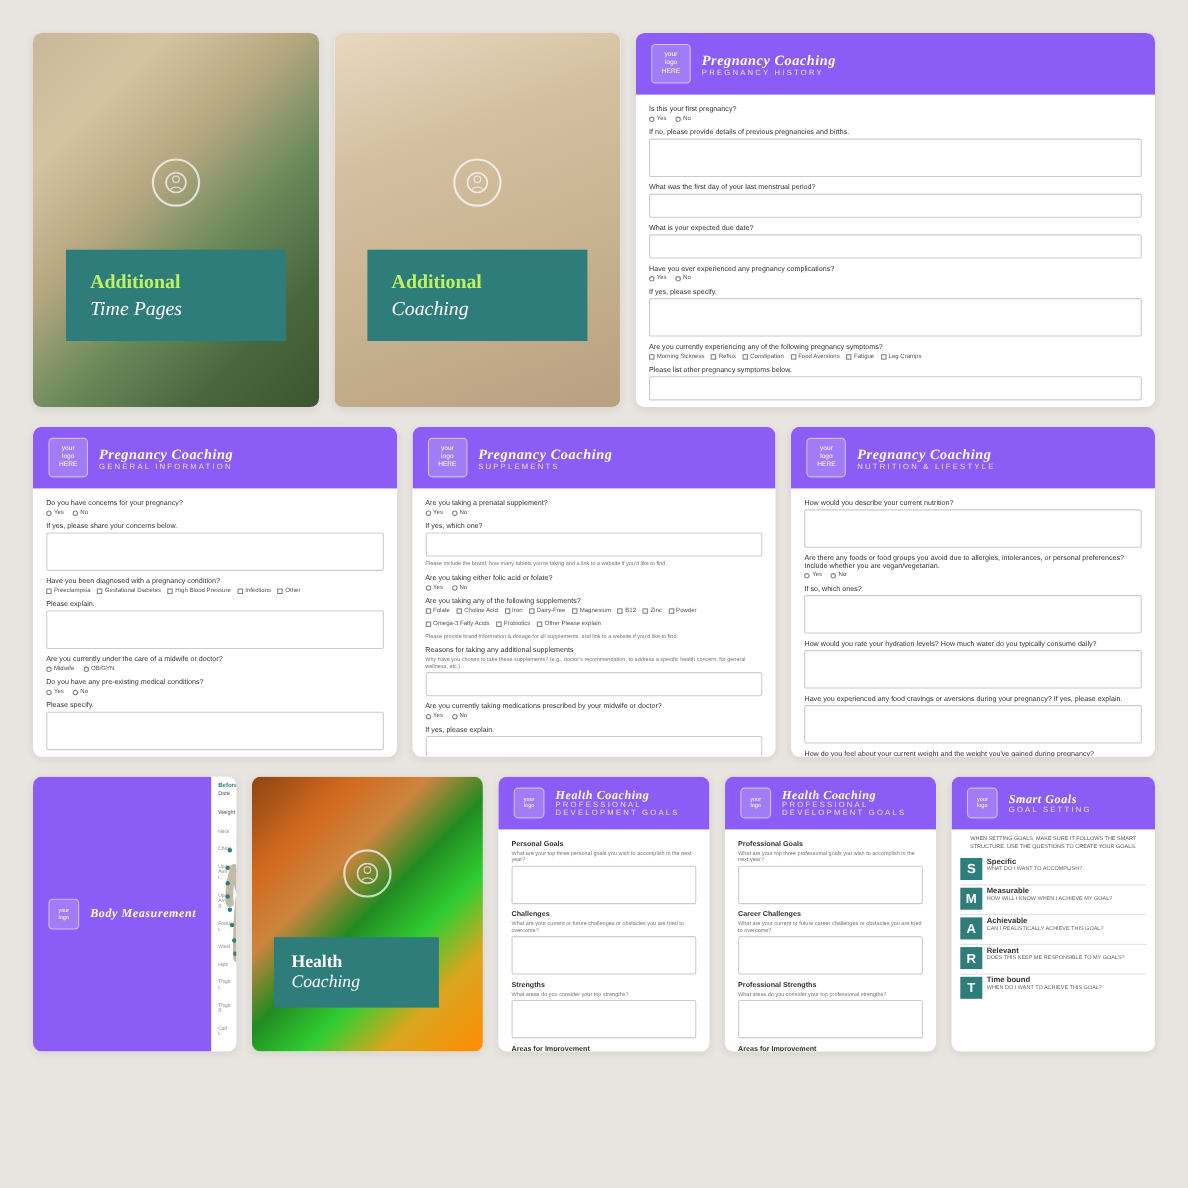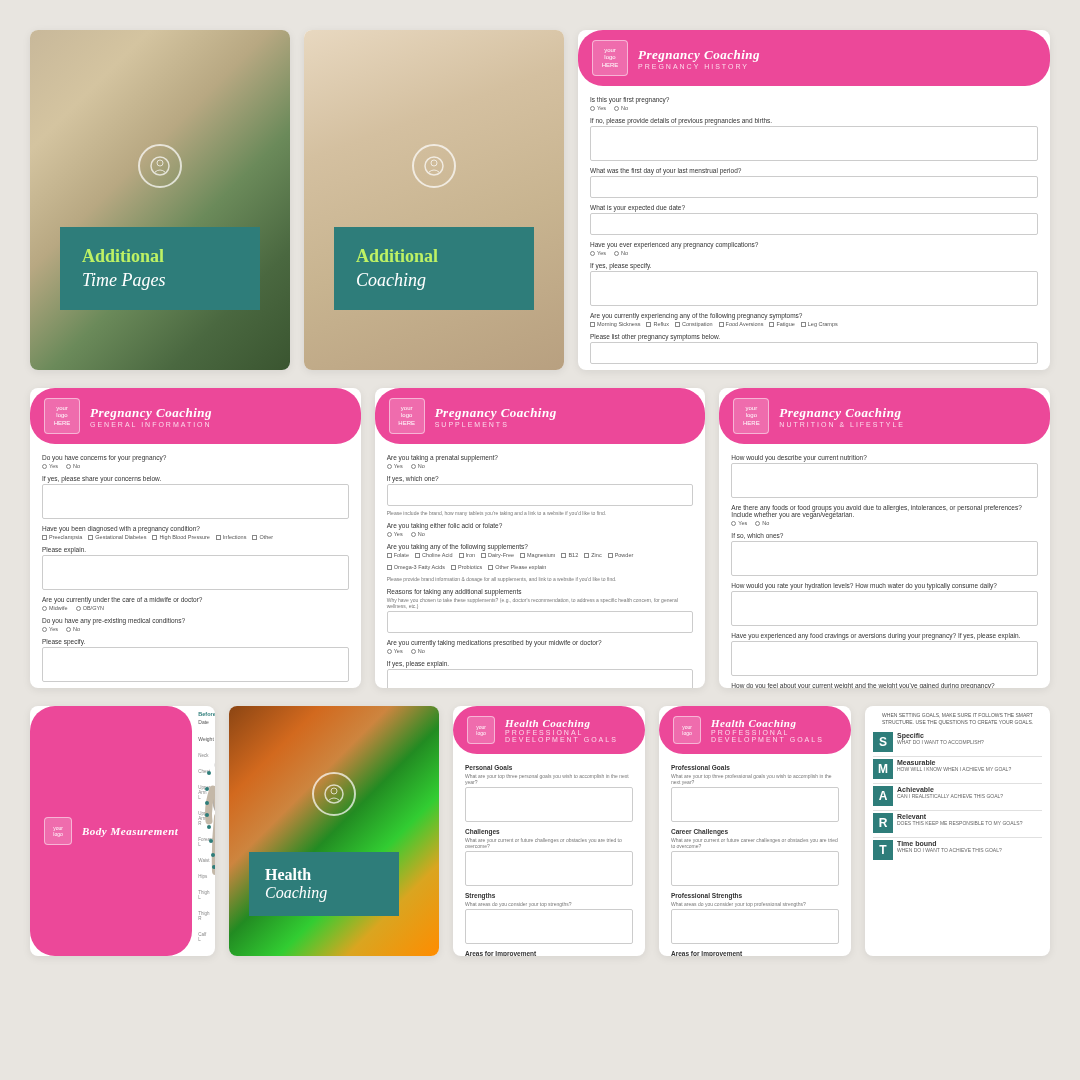--- a/index.html
+++ b/index.html
@@ -102,27 +102,26 @@
 
     
     .form-card {
       flex: 1;
       height: 340px;
       display: flex;
       flex-direction: column;
     }
 
     .form-header {
-      background: #ec4899;
+      background: #8b5cf6;
       padding: 10px 14px;
       display: flex;
       align-items: center;
       gap: 10px;
       min-height: 52px;
-      border-radius: 25px;
     }
 
     .logo-box {
       background: rgba(255,255,255,0.2);
       border: 1px solid rgba(255,255,255,0.5);
       border-radius: 4px;
       width: 36px;
       height: 36px;
       display: flex;
       flex-direction: column;
@@ -928,20 +927,29 @@
         </div>
         <div class="form-question">
           <div class="form-question-text" style="font-weight:700;">Areas for Improvement</div>
 
         </div>
 
       </div>
     </div>
 
     <div class="card smart-card">
+      <div class="form-header" style="min-height:40px;">
+        <div class="logo-box" style="width:28px;height:28px;">
+          <span style="font-size:5px;">your<br>logo</span>
+        </div>
+        <div class="form-header-title">
+          <div class="main-title" style="font-size:11px;">Smart Goals</div>
+          <div class="sub-title">GOAL SETTING</div>
+        </div>
+      </div>
       <div class="form-body">
         <div class="smart-intro">WHEN SETTING GOALS, MAKE SURE IT FOLLOWS THE SMART STRUCTURE. USE THE QUESTIONS TO CREATE YOUR GOALS.</div>
 
         <div class="smart-row">
           <div class="smart-letter">S</div>
           <div class="smart-content">
             <div class="smart-word">Specific</div>
             <div class="smart-desc">WHAT DO I WANT TO ACCOMPLISH?</div>
           </div>
         </div>

